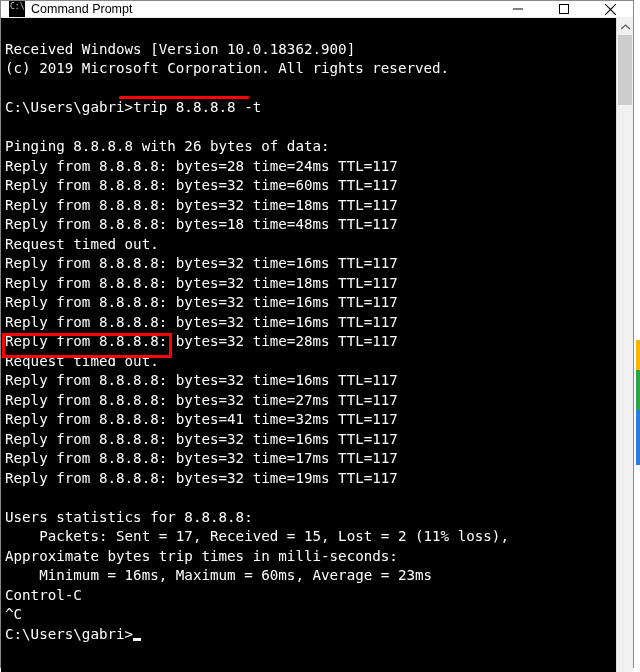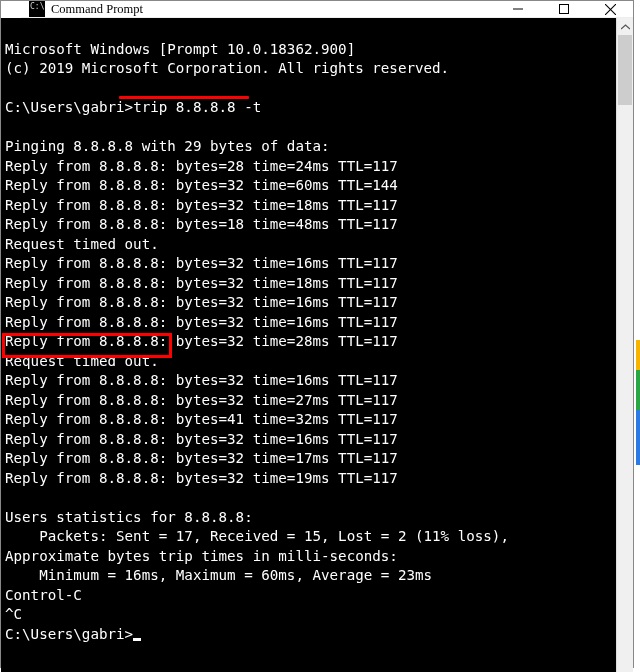--- a/index.html
+++ b/index.html
@@ -19,22 +19,21 @@
     display: flex;
     flex-direction: column;
     position: relative;
   }
   .titlebar {
     height: 30px;
     background: #fff;
     display: flex;
     align-items: center;
     border-bottom: 1px solid #eee;
-    font-family: Liberation Serif, serif;
-    margin-left: 20px;
+    font-family: Liberation Sans, sans-serif;
   }
   .titlebar-icon {
     width: 16px;
     height: 16px;
     margin: 0 6px 0 8px;
     background: #000;
     position: relative;
     display: inline-block;
   }
   .titlebar-icon::after {
@@ -150,28 +149,28 @@
         <svg width="11" height="11">
             <line x1="0" y1="0" x2="11" y2="11" stroke="#000" stroke-width="1.1"></line>
             <line x1="11" y1="0" x2="0" y2="11" stroke="#000" stroke-width="1.1"></line>
           </svg>
       </div>
     </div>
   </div>
 
   <div class="terminal-wrap">
     <div class="terminal">
-<span>Microsoft Windows [Prompt 10.0.18362.900]</span>
+<span>Received Windows [Version 10.0.18362.900]</span>
 <span>(c) 2019 Microsoft Corporation. All rights reserved.</span>
 <span></span>
 <span>C:\Users\gabri&gt;</span><span>trip 8.8.8.8 -t</span>
 <span></span>
-<span>Pinging 8.8.8.8 with 29 bytes of data:</span>
+<span>Pinging 8.8.8.8 with 26 bytes of data:</span>
 <span>Reply from 8.8.8.8: bytes=28 time=24ms TTL=117</span>
-<span>Reply from 8.8.8.8: bytes=32 time=60ms TTL=144</span>
+<span>Reply from 8.8.8.8: bytes=32 time=60ms TTL=117</span>
 <span>Reply from 8.8.8.8: bytes=32 time=18ms TTL=117</span>
 <span>Reply from 8.8.8.8: bytes=18 time=48ms TTL=117</span>
 <span>Request timed out.</span>
 <span>Reply from 8.8.8.8: bytes=32 time=16ms TTL=117</span>
 <span>Reply from 8.8.8.8: bytes=32 time=18ms TTL=117</span>
 <span>Reply from 8.8.8.8: bytes=32 time=16ms TTL=117</span>
 <span>Reply from 8.8.8.8: bytes=32 time=16ms TTL=117</span>
 <span>Reply from 8.8.8.8: bytes=32 time=28ms TTL=117</span>
 <span>Request timed out.</span>
 <span>Reply from 8.8.8.8: bytes=32 time=16ms TTL=117</span>

